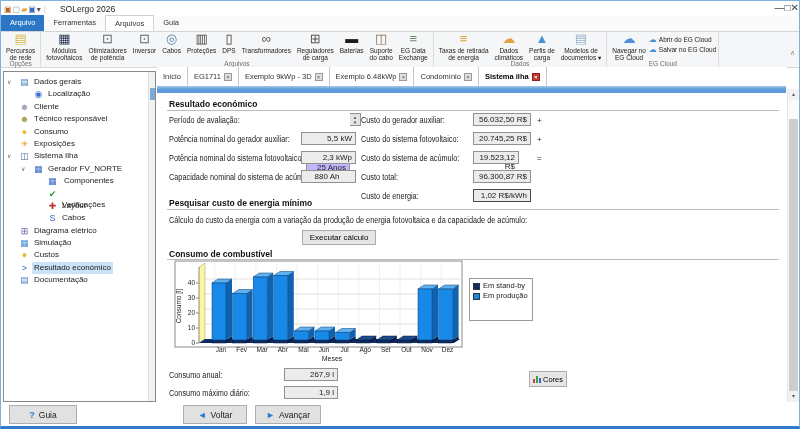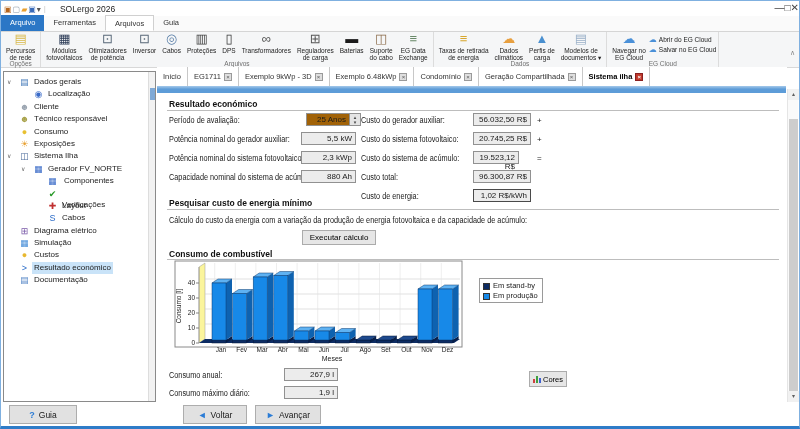--- a/index.html
+++ b/index.html
@@ -59,31 +59,31 @@
   .tlabel { position:absolute; top:0; padding:0 2px; }
   .tlabel.selected { background:#c9e3f8; }
   .tree-scroll { position:absolute; right:0; top:0; bottom:0; width:7px; background:#f2f2f2; border-left:1px solid #ddd; }
   .tree-thumb { position:absolute; left:1px; top:16px; width:5px; height:12px; background:#7fa9d6; }
   
   .sec-title { position:absolute; font-size:8.5px; font-weight:bold; color:#111; white-space:nowrap; }
   .hr { position:absolute; height:1px; background:#bdbdbd; }
   .flabel { position:absolute; font-size:8.5px; white-space:nowrap; transform:scaleX(.86); transform-origin:left center; }
   .fbox { position:absolute; height:13px; background:#ececec; border:1px solid #919191;
     font-size:8px; text-align:right; padding:1px 3px 0 0; }
-  .fbox.white { background:#a16207; }
+  .fbox.white { background:#c4b5fd;margin-top:48px; }
   .fbox.boldbox { border-color:#4a4a4a; font-weight:normal; }
   .spin { position:absolute; width:11px; height:13px; border:1px solid #919191; border-left:none;
     background:#e4e4e4; display:flex; flex-direction:column; align-items:center; justify-content:center; }
   .spin span { font-size:5px; line-height:5px; color:#444; }
   .fop { position:absolute; font-size:8px; color:#222; }
   .desc { position:absolute; font-size:8.5px; white-space:nowrap; transform:scaleX(.86); transform-origin:left center; }
   .pushbtn { position:absolute; background:#e6e6e6; border:1px solid #ababab; font-size:8px;
     font-family:inherit; text-align:center; padding:0; }
-  .legend { position:absolute; left:478px; top:277px; border:1px solid #9a9a9a; background:#fff;
-    padding:2px 4px 1px 3px; font-size:7.5px; line-height:10px; }
+  .legend { position:absolute; left:468px; top:277px; border:1px solid #9a9a9a; background:#fff;
+    padding:2px 4px 19px 3px; font-size:7.5px; line-height:10px; }
   .legend-row { display:flex; align-items:center; gap:3px; white-space:nowrap; }
   .legend-chip { width:7px; height:7px; border:1px solid #333; }
   .cores-btn { position:absolute; left:528px; top:370px; width:38px; height:16px;
     background:#e6e6e6; border:1px solid #ababab; font-size:7.5px; font-family:inherit;
     display:flex; align-items:center; justify-content:center; gap:2px; }
   .mini-bars { display:flex; align-items:flex-end; gap:1px; height:8px; }
   .mini-bars i { width:2px; display:block; }
   
   .vscroll { position:absolute; left:786px; top:88px; width:11px; height:313px; background:#fafafa; border-left:1px solid #e5e5e5; }
   .vs-btn { position:absolute; left:0; width:11px; height:11px; background:#f1f1f1; color:#606060;
@@ -189,24 +189,20 @@
         <span class="dtab-close">×</span>
       </div>
       <div class="dtab">
         <span>Exemplo 6.48kWp</span>
         <span class="dtab-close">×</span>
       </div>
       <div class="dtab">
         <span>Condomínio</span>
         <span class="dtab-close">×</span>
       </div>
-      <div class="dtab">
-        <span>Geração Compartilhada</span>
-        <span class="dtab-close">×</span>
-      </div>
       <div class="dtab active">
         <span>Sistema ilha</span>
         <span class="dtab-close red">×</span>
       </div>
     </div>
   <div class="bluebar"></div>
 
   <div class="treepanel">
     <div class="tree" id="tree">
         <div class="trow">
@@ -293,21 +289,21 @@
       <div class="fbox white" style="left: 305px; top: 112px; width: 44px;">25 Anos</div>
       <div class="spin" style="left: 349px; top: 112px;">
         <span>▴</span>
         <span>▾</span>
       </div>
       <div class="flabel" style="left: 168px; top: 133px;">Potência nominal do gerador auxiliar:</div>
       <div class="fbox" style="left: 300px; top: 131px; width: 55px;">5,5 kW</div>
       <div class="flabel" style="left: 168px; top: 152px;">Potência nominal do sistema fotovoltaico:</div>
       <div class="fbox" style="left: 300px; top: 150px; width: 55px;">2,3 kWp</div>
       <div class="flabel" style="left: 168px; top: 171px;">Capacidade nominal do sistema de acúmulo:</div>
-      <div class="fbox" style="left: 300px; top: 169px; width: 55px;">880 Ah</div>
+      <div class="fbox" style="left: 300px; top: 169px; width: 55px; text-align: center;">880 Ah</div>
     </div>
   <div id="fields-right">
       <div class="flabel" style="left: 360px; top: 114px;">Custo do gerador auxiliar:</div>
       <div class="fbox" style="left: 472px; top: 112px; width: 58px;">56.032,50 R$</div>
       <span class="fop" style="left: 536px; top: 115px;">+</span>
       <div class="flabel" style="left: 360px; top: 133px;">Custo do sistema fotovoltaico:</div>
       <div class="fbox" style="left: 472px; top: 131px; width: 58px;">20.745,25 R$</div>
       <span class="fop" style="left: 536px; top: 134px;">+</span>
       <div class="flabel" style="left: 360px; top: 152px;">Custo do sistema de acúmulo:</div>
       <div class="fbox" style="left: 472px; top: 150px; width: 46px;">19.523,12 R$</div>

